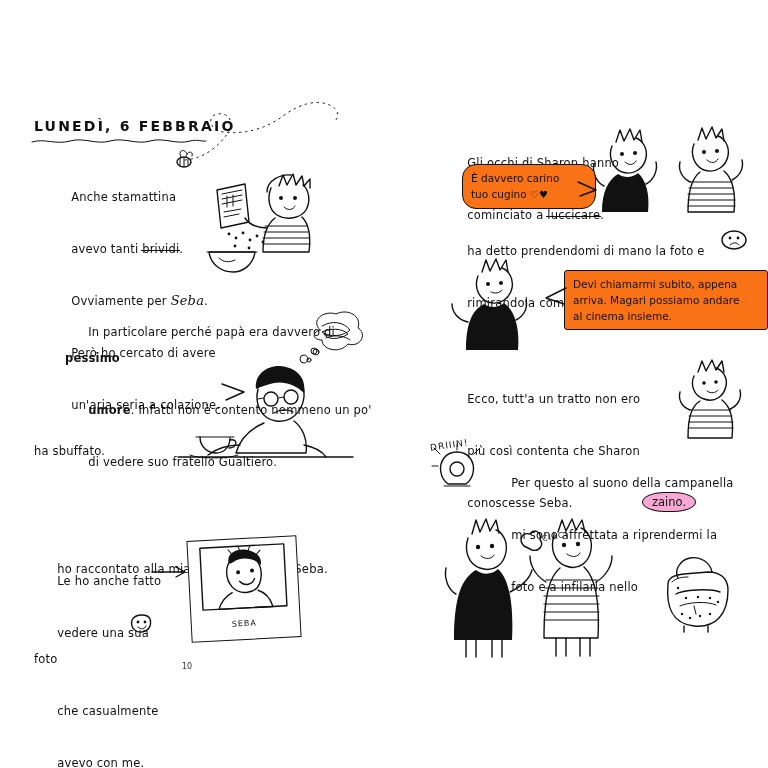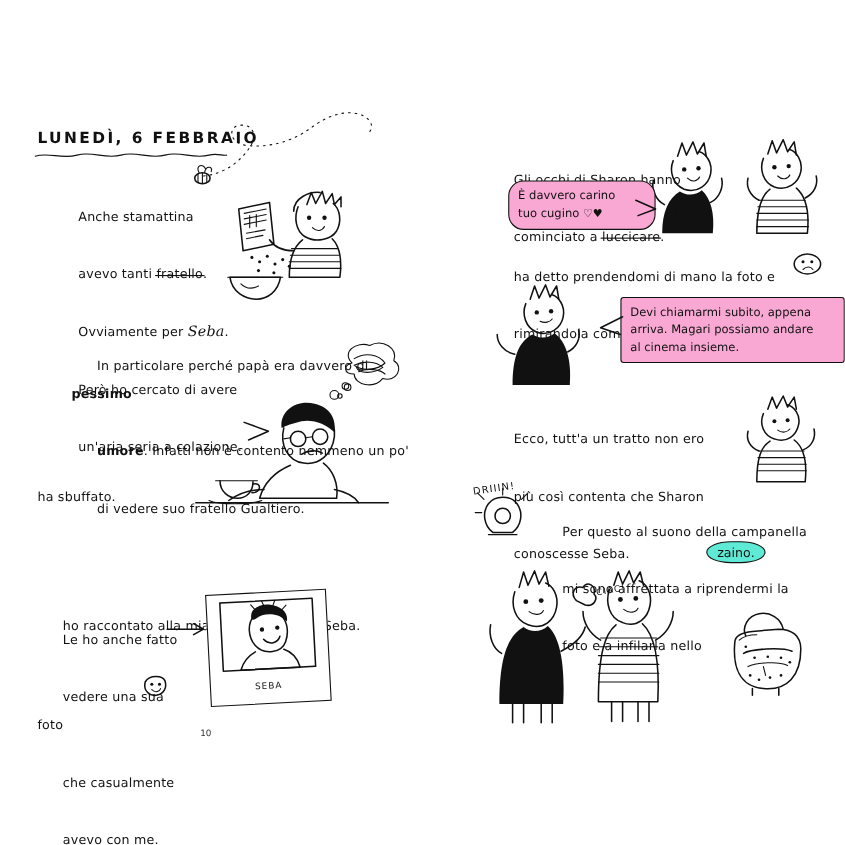--- a/index.html
+++ b/index.html
@@ -66,33 +66,33 @@
   .script {
     font-family: "DejaVu Serif", serif;
     font-style: italic;
     font-size: 13px;
   }
   .bubble {
     position: absolute;
     border: 1.4px solid #111;
     border-radius: 3px;
     padding: 5px 8px;
-    background: #f9a8d4;
+    background: #f97316;
     font-size: 10.5px;
     line-height: 16px;
   }
   .bubble.round {
     border-radius: 14px;
   }
   .oval-word {
     position: absolute;
     border: 1.4px solid #111;
     border-radius: 50%/60%;
     padding: 2px 9px;
-    background: #5eead4;
+    background: #f9a8d4;
     font-size: 11.5px;
   }
   .page-number {
     position: absolute;
     font-size: 8px;
     color: #333;
   }
   svg.art {
     position: absolute;
     overflow: visible;
@@ -133,21 +133,21 @@
 
   <div class="page page-left">
 
     <div class="heading" style="position:absolute; left:34px; top:118px;">LUNEDÌ, 6 FEBBRAIO</div>
     <svg class="art" style="left:30px; top:136px;" width="180" height="10">
       <path class="ink-thin" d="M2,6 C14,2 26,9 40,5 C54,1 66,9 80,5 C94,1 106,9 120,5 C134,1 146,9 160,5 C168,3 172,6 176,5"></path>
     </svg>
 
     <div class="hand para" style="left:48px; top:158px; width:190px;">
       <span>Anche stamattina</span><br>
-      <span>avevo tanti </span><span class="scribble-word">fratello</span><span>.</span><br>
+      <span>avevo tanti </span><span class="scribble-word">brividi</span><span>.</span><br>
       <span>Ovviamente per </span><span class="script">Seba</span><span>.</span><br>
       <span>Però ho cercato di avere</span><br>
       <span>un'aria seria a colazione.</span>
     </div>
 
     <svg class="art" style="left:175px; top:88px;" width="175" height="110">
       <path class="ink-thin" stroke-dasharray="1.5 4.5" d="M10,72 C30,70 44,58 52,46 C60,34 54,24 42,26 C32,28 34,42 48,44 C70,47 92,40 108,28 C124,16 140,12 152,16 C164,20 166,30 158,34"></path>
       <g>
         <ellipse class="ink" cx="9" cy="74" rx="7" ry="5"></ellipse>
         <path class="ink-thin" d="M5,70 L5,78 M9,69.5 L9,78.5 M13,71 L13,77"></path>

